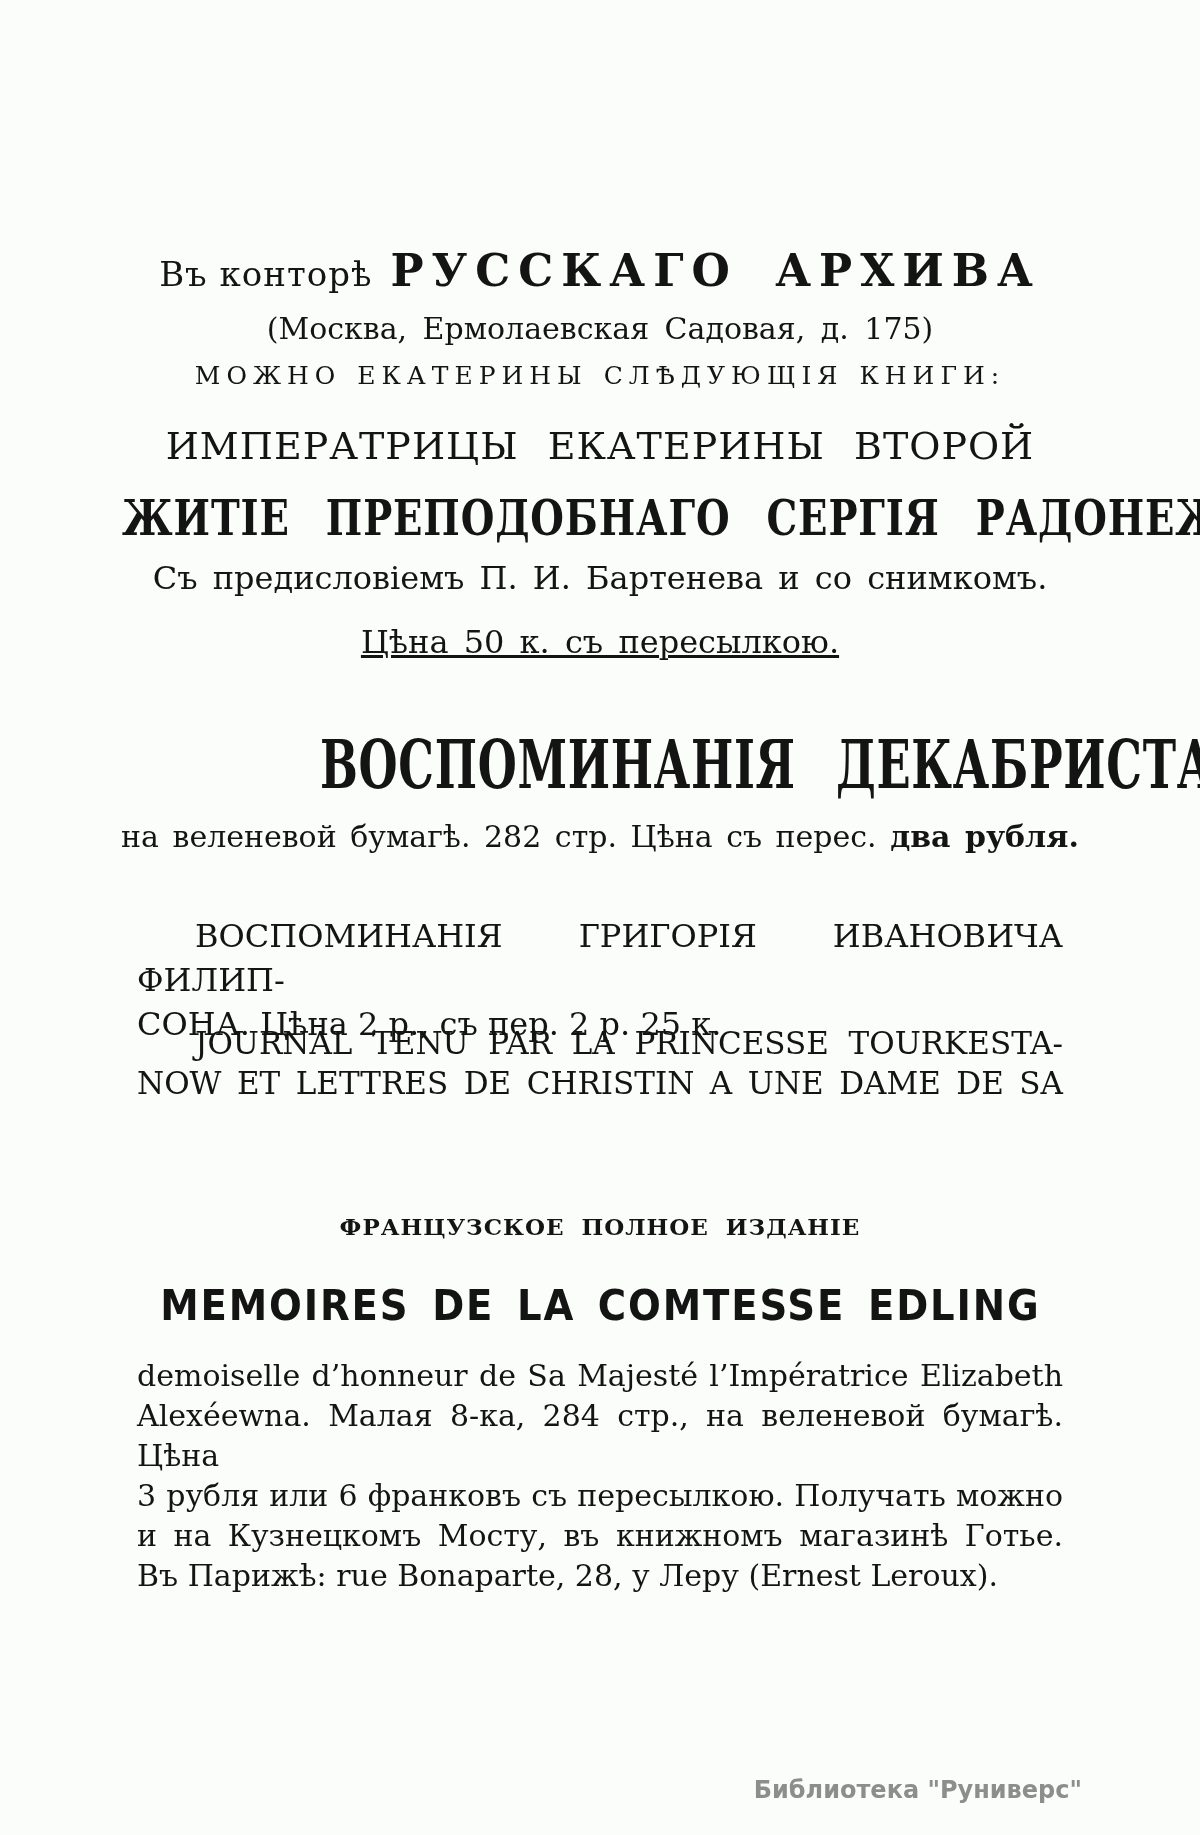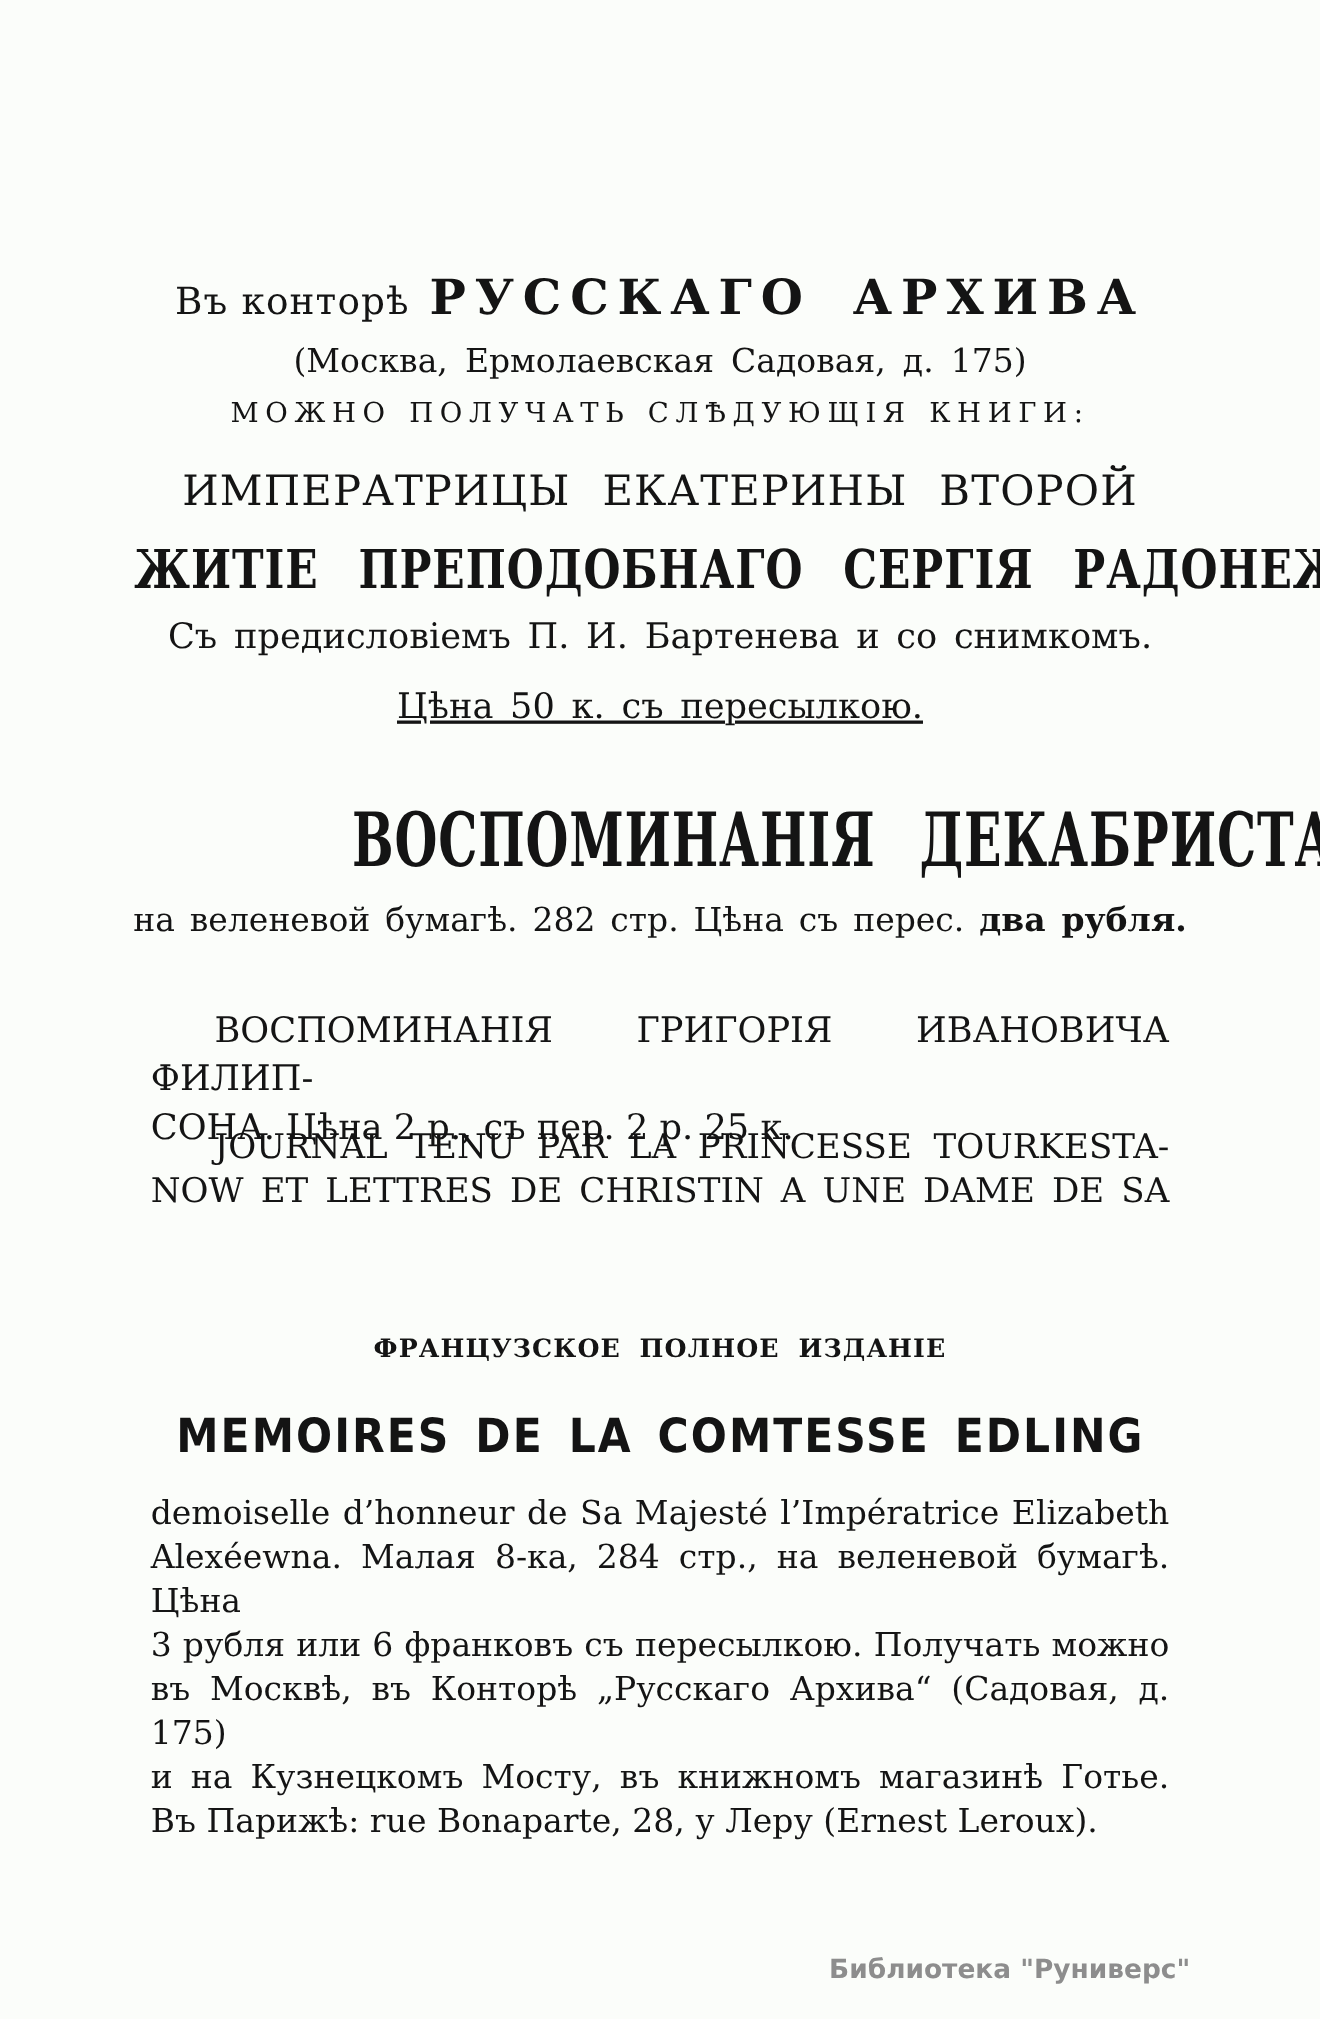--- a/index.html
+++ b/index.html
@@ -61,21 +61,21 @@
 <body>
 
 <div class="page">
 
   <div class="abs" style="top:246px;">
     <span class="office-prefix">Въ конторѣ</span><span class="office-title">РУССКАГО АРХИВА</span>
   </div>
 
   <div class="abs address" style="top:312px;">(Москва, Ермолаевская Садовая, д. 175)</div>
 
-  <div class="abs availability" style="top:362px;">МОЖНО ПОЛУЧАТЬ СЛѢДУЮЩІЯ КНИГИ:</div>
+  <div class="abs availability" style="top:362px;">МОЖНО ЕКАТЕРИНЫ СЛѢДУЮЩІЯ КНИГИ:</div>
 
   <div class="abs b1-author" style="top:425px;">ИМПЕРАТРИЦЫ ЕКАТЕРИНЫ ВТОРОЙ</div>
 
   <div class="abs b1-title" style="top:492px;">
     <span class="squeeze">ЖИТІЕ ПРЕПОДОБНАГО СЕРГІЯ РАДОНЕЖСКАГО.</span>
   </div>
 
   <div class="abs b1-note" style="top:560px;">Съ предисловіемъ П. И. Бартенева и со снимкомъ.</div>
 
   <div class="abs b1-price" style="top:624px;">Цѣна 50 к. съ пересылкою.</div>
@@ -102,20 +102,19 @@
   <div class="abs french-label" style="top:1214px;">ФРАНЦУЗСКОЕ ПОЛНОЕ ИЗДАНІЕ</div>
 
   <div class="abs memoires-title" style="top:1282px;">
     <span class="squeeze">MEMOIRES DE LA COMTESSE EDLING</span>
   </div>
 
   <div class="para para-sm" style="top:1356px;">
     <div class="jl">demoiselle d’honneur de Sa Majesté l’Impératrice Elizabeth</div>
     <div class="jl">Alexéewna. Малая 8-ка, 284 стр., на веленевой бумагѣ. Цѣна</div>
     <div class="jl">3 рубля или 6 франковъ съ пересылкою. Получать можно</div>
-    <div class="jl">въ Москвѣ, въ Конторѣ „Русскаго Архива“ (Садовая, д. 175)</div>
     <div class="jl">и на Кузнецкомъ Мосту, въ книжномъ магазинѣ Готье.</div>
     <div class="ll">Въ Парижѣ: rue Bonaparte, 28, у Леру (Ernest Leroux).</div>
   </div>
 
   <div class="watermark">Библиотека "Руниверс"</div>
 
 </div>
 
 </body></html>

